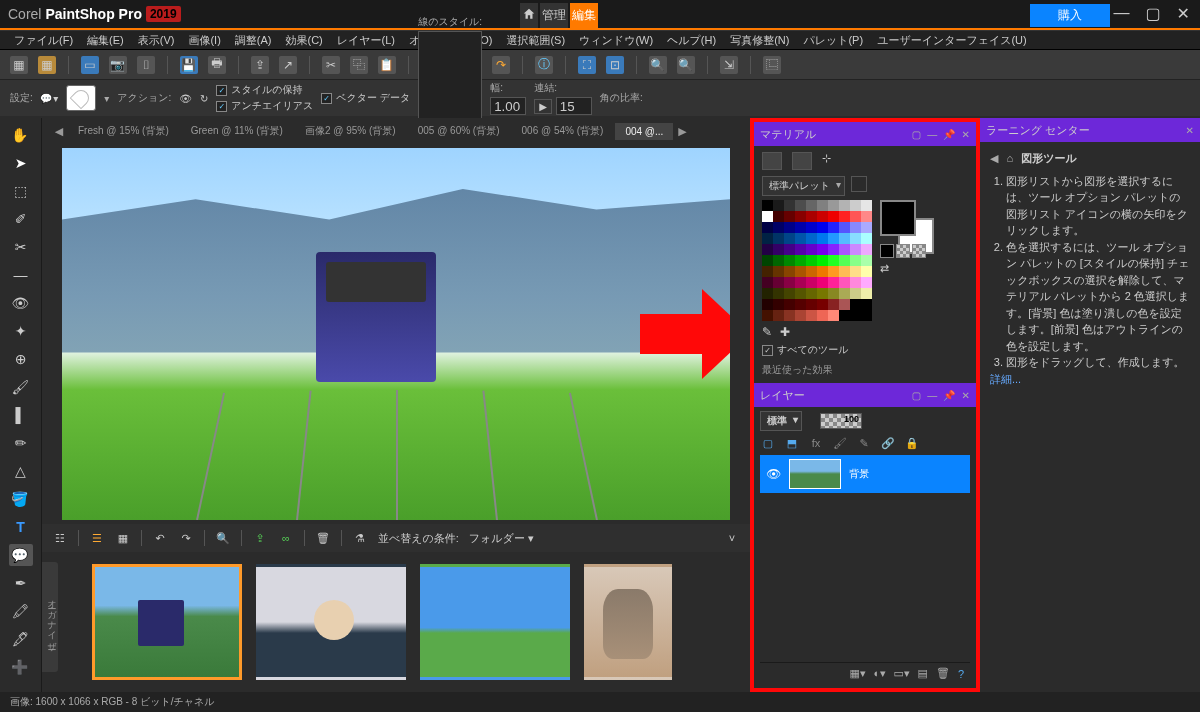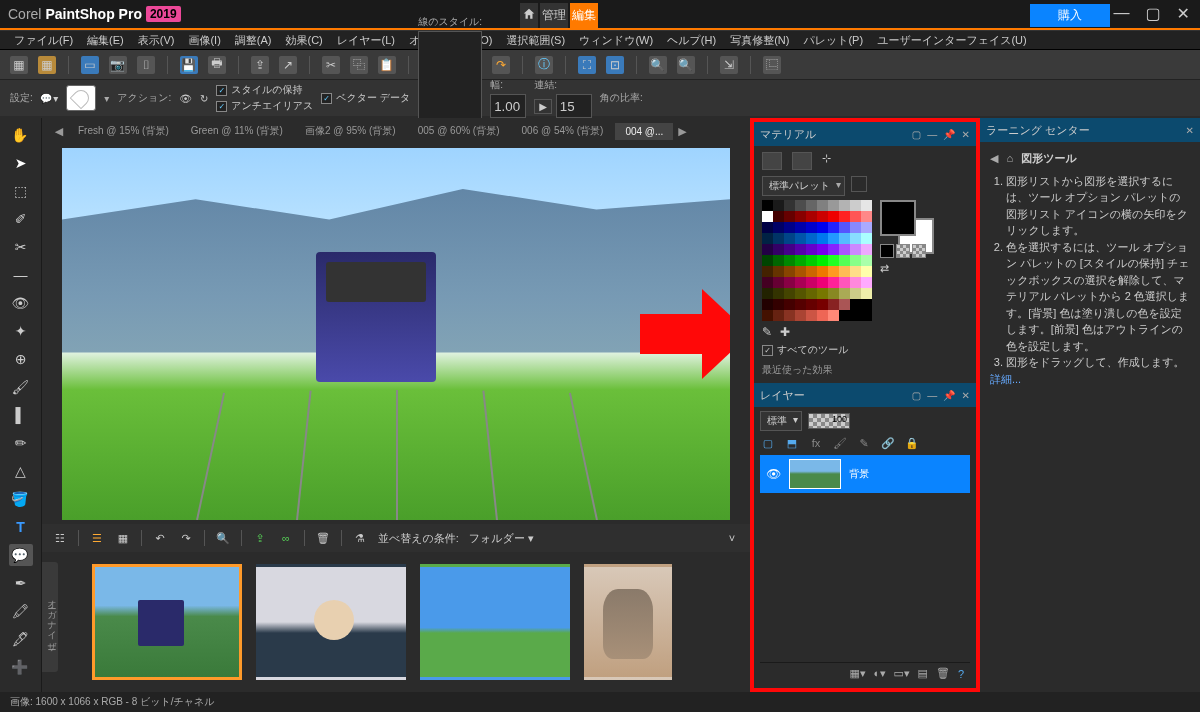--- a/index.html
+++ b/index.html
@@ -1,21 +1,21 @@
 <!DOCTYPE html>
 <html><head>
 <meta charset="utf-8">
 <style>
 * { margin:0; padding:0; box-sizing:border-box; font-family:"Meiryo UI","Segoe UI",sans-serif; }
 body { background:#2b2b2b; color:#ccc; font-size:11px; width:1200px; height:712px; overflow:hidden; position:relative; }
 .titlebar { height:28px; background:#1a1a1a; display:flex; align-items:center; padding:0 8px; }
 .brand { color:#fff; font-size:14px; display:flex; align-items:center; gap:4px;}
 .brand-normal { font-weight:300; color:#aaa;}
 .brand-bold { font-weight:600; }
-.year-badge { background:#ec4899; color:#000; font-weight:700; padding:1px 4px; font-size:12px; border-radius:2px;}
+.year-badge { background:#b91c1c; color:#000; font-weight:700; padding:1px 4px; font-size:12px; border-radius:2px;}
 .tcenter { position:absolute; left:520px; top:3px; display:flex; gap:2px; }
 .tcenter .tab { padding:4px 2px; font-size:12px; cursor:pointer; }
 .tab-home { background:#333; color:#ccc; }
 .tab-manage { background:#333; color:#ccc; }
 .tab-edit { background:#ff7a00; color:#fff; }
 .buybtn { position:absolute; right:90px; top:4px; background:#0a84ff; color:#fff; padding:3px 28px; font-size:12px; cursor:pointer;}
 .winctrl { position:absolute; right:6px; top:2px; display:flex; gap:8px; color:#ccc; font-size:16px; }
 .winctrl span { cursor:pointer; padding:2px 4px;}
 .menubar { height:20px; background:#222; display:flex; align-items:center; padding:0 14px; gap:14px; border-top:1px solid #333; border-bottom:1px solid #000;}
 .menubar span { font-size:11px; cursor:pointer; }
@@ -23,21 +23,21 @@
 .toolbar { height:30px; background:#3a3a3a; display:flex; align-items:center; padding:0 10px; gap:10px; border-bottom:1px solid #222;}
 .toolbar .ico { width:18px; height:18px; background:#555; border-radius:2px; cursor:pointer; display:inline-flex; align-items:center; justify-content:center; font-size:12px; color:#ccc;}
 .toolbar .sep { width:1px; height:18px; background:#555; margin:0 2px;}
 .optbar { height:36px; background:#333; display:flex; align-items:center; padding:0 10px; gap:8px; font-size:10px;}
 .optbar .label { color:#aaa; }
 .optbar .swatch { width:30px; height:26px; background:#fff; border:1px solid #666; border-radius:3px; display:flex;align-items:center;justify-content:center;}
 .heart { width:16px;height:16px;border:1px solid #bbb;border-radius:50% 50% 0 0;transform:rotate(45deg);}
 .chk { display:flex; align-items:center; gap:4px; cursor:pointer;}
 .chk .box { width:11px;height:11px;border:1px solid #888;background:#222;display:flex;align-items:center;justify-content:center;font-size:8px;color:#6cf;}
 .linebox { flex:0 0 150px; height:18px; border:1px solid #555; background:#222;}
-.spin { width:36px; height:24px; border:1px solid #555; background:#222; padding:1px 3px; color:#ccc;}
+.spin { width:36px; height:18px; border:1px solid #555; background:#222; padding:1px 3px; color:#ccc;}
 .midbody { position:absolute; top:118px; bottom:20px; left:0; right:0; display:flex;}
 .ltool { width:42px; background:#2b2b2b; border-right:1px solid #1a1a1a; display:flex; flex-direction:column; align-items:center; padding-top:6px; gap:6px;}
 .ltool .tb { width:24px; height:22px; cursor:pointer; display:flex;align-items:center;justify-content:center;border-radius:2px;font-size:14px;color:#ccc;}
 .ltool .tb.sel { background:#555; }
 .centerzone { flex:1; display:flex; flex-direction:column; background:#2b2b2b; position:relative;}
 .doctabs { height:26px; display:flex; align-items:center; gap:2px; padding:0 10px;}
 .doctabs .nav{width:14px;text-align:center;cursor:pointer;color:#999;}
 .doctab { padding:3px 10px; font-size:10px; color:#999; cursor:pointer;}
 .doctab.sel { background:#444; color:#eee;}
 .canvas { flex:0 0 372px; margin:4px 20px 4px 20px; background:#3a3a3a; position:relative; overflow:hidden;}
@@ -60,21 +60,21 @@
 .thumb.sel{border-color:#ff9a2a;}
 .thumb.portrait{width:88px;}
 .th1{background:linear-gradient(#7ab8e8 35%,#4a8a4a 45%,#3a7a3a 100%);position:relative;}
 .th1::after{content:"";position:absolute;left:30%;top:30%;width:46px;height:46px;background:#2a2a6a;border-radius:2px;}
 .th2{background:linear-gradient(#d8d8e0 50%,#2a3a4a 60%);position:relative;}
 .th2::after{content:"";position:absolute;left:38%;top:30%;width:40px;height:40px;background:#e8d0b0;border-radius:50%;}
 .th3{background:linear-gradient(#4a9aea 55%,#5aaa4a 60%);}
 .th4{background:linear-gradient(#d8c8b8,#c0a080);position:relative;}
 .th4::after{content:"";position:absolute;left:20%;top:20%;width:50px;height:70px;background:linear-gradient(#8a7a6a,#a89078);border-radius:30% 30% 20% 20%;}
 .rightzone { width:230px; background:#2b2b2b; border:4px solid #ff0808; display:flex; flex-direction:column; position:relative;}
-.panel-h { height:24px; background:#0c4a6e; display:flex; align-items:center; justify-content:space-between; padding:0 6px; font-size:11px;}
+.panel-h { height:24px; background:#6d28d9; display:flex; align-items:center; justify-content:space-between; padding:0 6px; font-size:11px;}
 .panel-h .ctrls{display:flex;gap:6px;color:#aaa;font-size:10px;}
 .panel-h .ctrls span{cursor:pointer;}
 .matbody { padding:6px 8px; flex:0 0 auto;}
 .matbody .toprow{display:flex;gap:10px;margin-bottom:6px;}
 .matbody .toprow .ico{width:20px;height:18px;border:1px solid #555;background:#444;cursor:pointer;}
 .palsel { display:flex; gap:6px; margin-bottom:4px;}
 .palsel .dd{border:1px solid #555;background:#333;padding:2px 14px 2px 6px;font-size:10px;cursor:pointer;position:relative;}
 .palsel .dd::after{content:"▾";position:absolute;right:3px;color:#aaa;}
 .matflex{display:flex; gap:8px;}
 .swatches { width:110px; }
@@ -83,21 +83,21 @@
 .fgbg { width:70px; position:relative; height:80px;}
 .bigsw { width:36px;height:36px;border:2px solid #888;position:absolute;cursor:pointer;}
 .bigsw.fg{background:#000;left:0;top:0;z-index:2;}
 .bigsw.bg{background:#fff;left:18px;top:18px;}
 .minisw{position:absolute;width:14px;height:14px;border:1px solid #888;cursor:pointer;}
 .alltools{display:flex;align-items:center;gap:4px;margin-top:4px;font-size:10px;}
 .alltools .cb{width:11px;height:11px;border:1px solid #888;display:flex;align-items:center;justify-content:center;font-size:8px;color:#ccc;}
 .iconsrow{display:flex;gap:8px;margin-top:4px;color:#ccc;font-size:12px;}
 .recent{font-size:10px;color:#999;margin-top:6px;}
 .layerbody { flex:1; display:flex; flex-direction:column; padding:4px 6px;}
-.blendrow{display:flex;gap:6px;align-items:center;margin-bottom:4px;}
+.blendrow{display:flex;gap:18px;align-items:center;margin-bottom:4px;font-weight:bold;}
 .blendrow .dd{border:1px solid #555;background:#333;padding:2px 14px 2px 6px;font-size:10px;cursor:pointer;position:relative;}
 .blendrow .dd::after{content:"▾";position:absolute;right:3px;}
 .opac{border:1px solid #555;background:repeating-conic-gradient(#888 0 25%,#ccc 0 50%) 0 0/8px 8px;width:42px;height:16px;position:relative;}
 .opac span{position:absolute;right:2px;top:0;font-size:9px;color:#000;}
 .laytool{display:flex;gap:8px;margin-bottom:4px;}
 .laytool .ico{width:16px;height:16px;color:#888;cursor:pointer;display:flex;align-items:center;justify-content:center;font-size:11px;}
 .layer { height:38px; background:#0a84ff; display:flex; align-items:center; gap:8px; padding:2px 6px; cursor:pointer;}
 .layer .eye{color:#fff;font-size:12px;}
 .layer .lth{width:52px;height:30px;border:1px solid #fff;background:linear-gradient(#7ab8e8 40%,#4a8a4a 50%);}
 .layer .nm{color:#fff;font-size:10px;}

